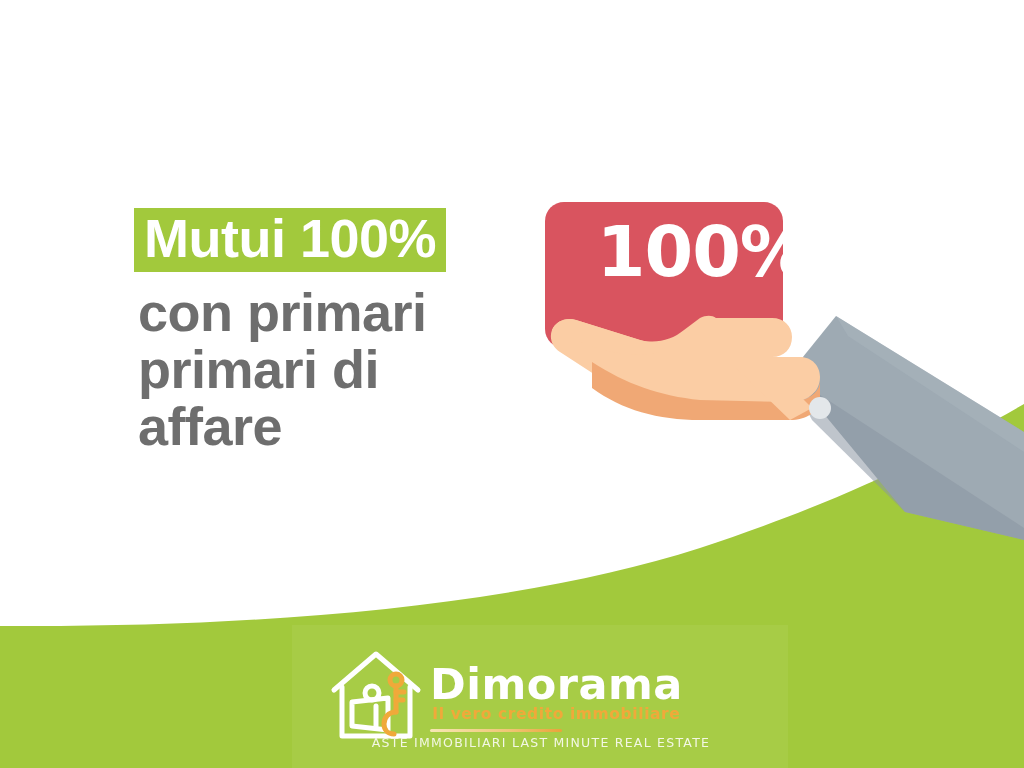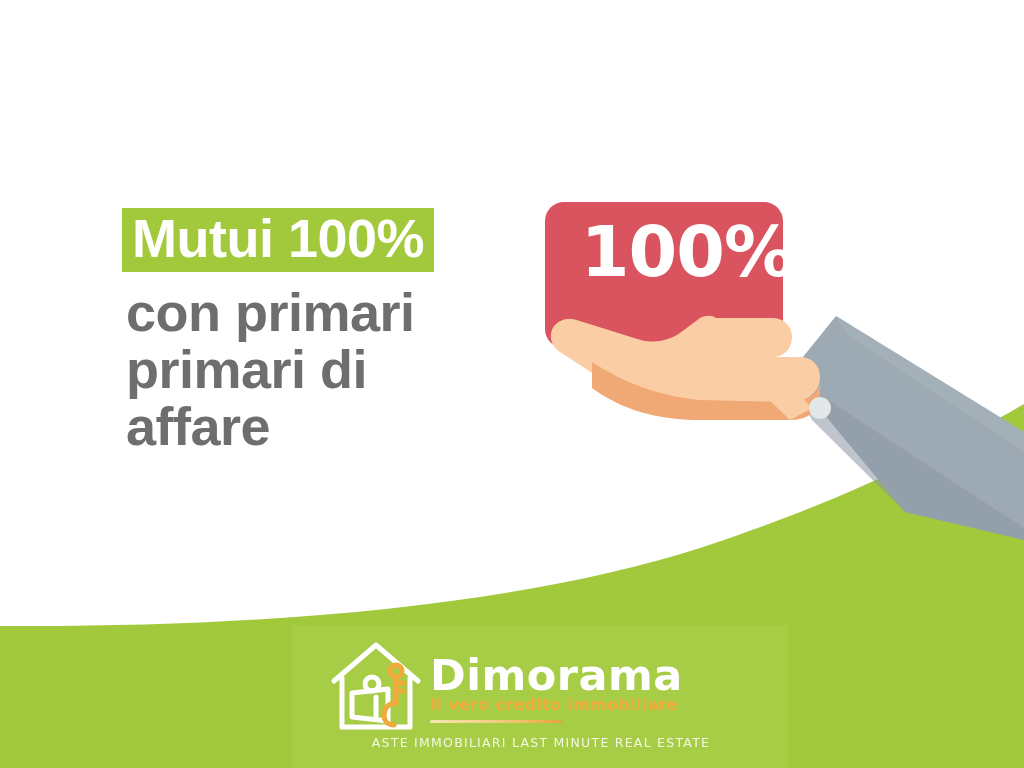--- a/index.html
+++ b/index.html
@@ -9,32 +9,32 @@
     background:#ffffff;
     overflow:hidden;
     position:relative;
   }
   #stage { position:absolute; inset:0; width:1024px; height:768px; background:#ffffff; overflow:hidden; }
 
   
   .green-curve { position:absolute; left:0; top:0; width:1024px; height:768px; }
 
   
-  .headline { position:absolute; left:126px; top:208px; width:400px; }
+  .headline { position:absolute; left:138px; top:208px; width:400px; }
   .hl-line { font-weight:bold; font-size:54px; line-height:57px; letter-spacing:-0.5px; color:#6e6e6e; white-space:nowrap; }
   .hl-line.mark { display:inline-block; background:#a2c93c; color:#ffffff; padding:2px 10px 5px 10px; margin-left:-4px; }
   .hl-rest { margin-top:12px; }
 
   
   .illus { position:absolute; left:0; top:0; width:1024px; height:768px; pointer-events:none; }
 
   
   .logo-panel { position:absolute; left:292px; top:625px; width:496px; height:143px; background:rgba(255,255,255,0.055); }
   .logo-wrap { position:absolute; left:292px; top:625px; width:496px; height:143px; }
-  .logo-row { position:absolute; left:34px; top:12px; display:flex; align-items:flex-start; }
+  .logo-row { position:absolute; left:34px; top:21px; display:flex; align-items:flex-start;text-align:center; }
   .logo-mark { width:100px; height:98px; flex:0 0 auto; }
   .logo-text { margin-left:4px; padding-top:16px; }
   .logo-word { font-size:43px; font-weight:bold; color:#ffffff; letter-spacing:0.5px; line-height:44px; font-family:"DejaVu Sans", sans-serif; }
   .logo-tag { font-size:15.5px; font-weight:bold; color:#f0a93a; letter-spacing:0.6px; margin-top:-1px; font-family:"DejaVu Sans", sans-serif; }
   .logo-rule { margin-top:6px; width:132px; height:3px; background:linear-gradient(90deg,#f6e7b4 0%,#f0c675 60%,#e8a33a 100%); border-radius:2px; }
   .logo-sub { position:absolute; left:27px; top:110px; width:444px; text-align:center;
               font-size:12.5px; letter-spacing:1.25px; color:#f3f7e4; font-family:"DejaVu Sans", sans-serif; }
 </style>
 </head>
 <body>
@@ -134,18 +134,18 @@
         <div class="logo-word">Dimorama</div>
         <div class="logo-tag">Il vero credito immobiliare</div>
         <div class="logo-rule"></div>
       </div>
     </div>
 
     <div class="logo-sub">ASTE IMMOBILIARI  LAST MINUTE  REAL ESTATE</div>
   </div>
 
   <div style="position:absolute; left:545px; top:202px; width:264px; height:146px;
-              display:flex; align-items:flex-start; justify-content:center;">
+              display:flex; align-items:flex-start; justify-content:flex-end;">
     <span style="font-family:'DejaVu Sans', sans-serif; font-weight:bold; font-size:70px;
                  color:#ffffff; letter-spacing:-1px; margin:14px 0 0 20px; line-height:72px;">100%</span>
   </div>
 
 </div>
 
 </body></html>

